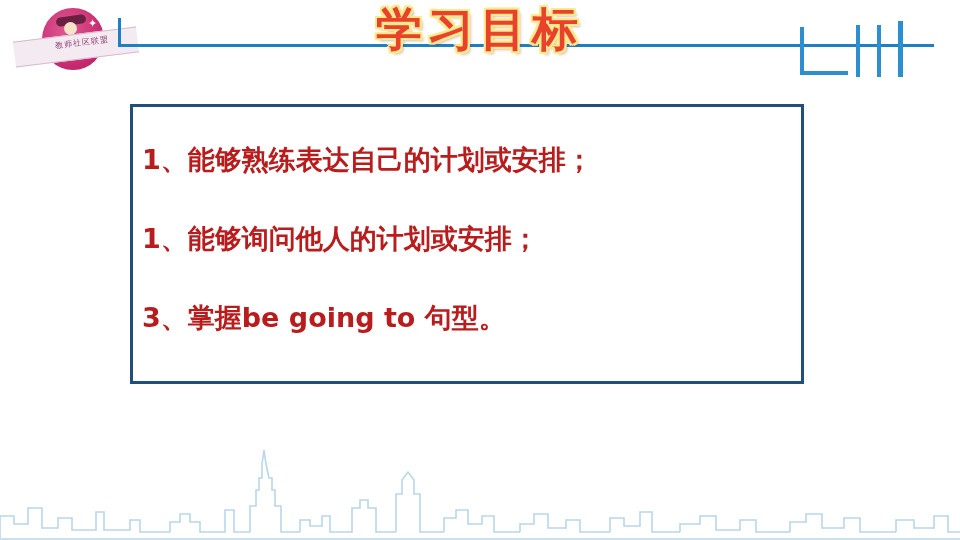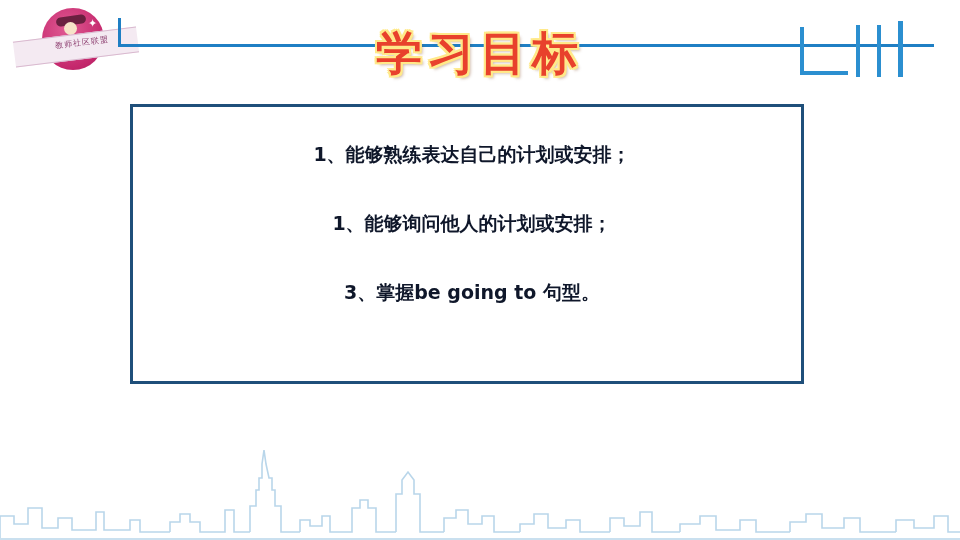--- a/index.html
+++ b/index.html
@@ -83,21 +83,20 @@
       -2px -2px 0 #ffe98a,
       2px -2px 0 #ffe98a,
       -2px 2px 0 #ffe98a,
       2px 2px 0 #ffe98a,
       0px -2px 0 #ffe98a,
       0px 2px 0 #ffe98a,
       -2px 0px 0 #ffe98a,
       2px 0px 0 #ffe98a,
       3px 3px 3px rgba(120,60,20,0.35);
     line-height: 58px;
-    margin-top: 24px;
   }
 
   
   .logo-badge {
     position: absolute;
     left: 14px;
     top: 4px;
     width: 124px;
     height: 70px;
   }
@@ -183,27 +182,26 @@
     box-sizing: border-box;
   }
   .goal-list {
     position: absolute;
     left: 142px;
     top: 142px;
     width: 660px;
   }
   .goal-item {
     font-family: "DejaVu Sans", sans-serif;
-    font-size: 19px;
+    font-size: 27px;
     font-weight: bold;
-    color: #0f172a;
+    color: #b91c1c;
     margin-bottom: 43px;
     white-space: nowrap;
     letter-spacing: 0px;
-    text-align: center;
   }
   .goal-item:last-child { margin-bottom: 10px; }
 
   
   .skyline {
     position: absolute;
     left: 0;
     bottom: 0;
     width: 960px;
     height: 120px;

